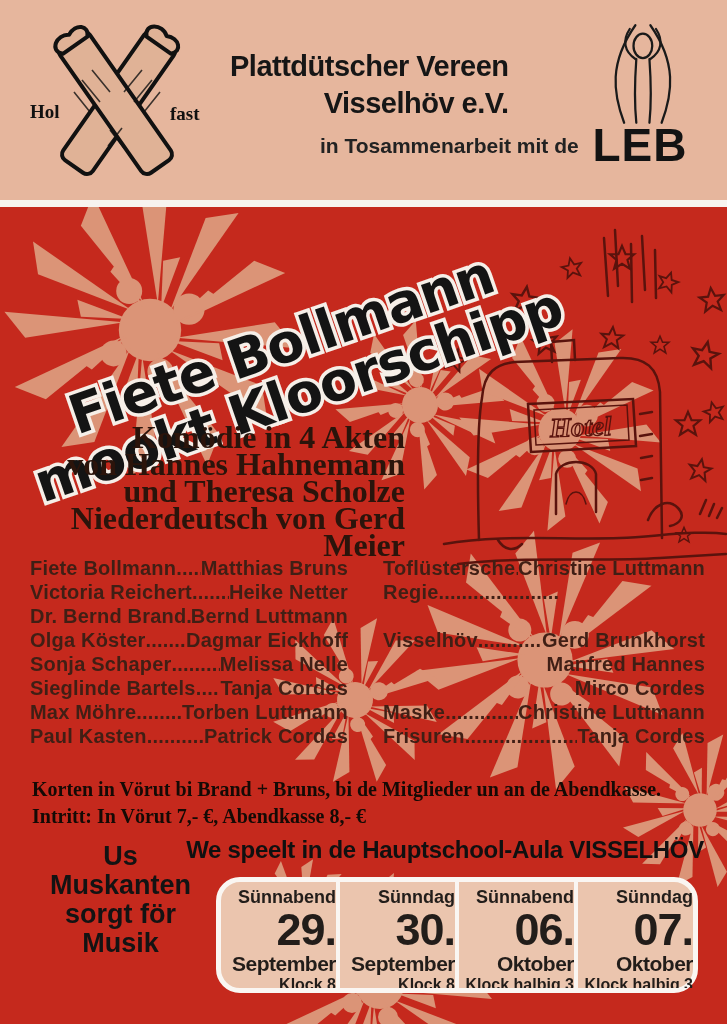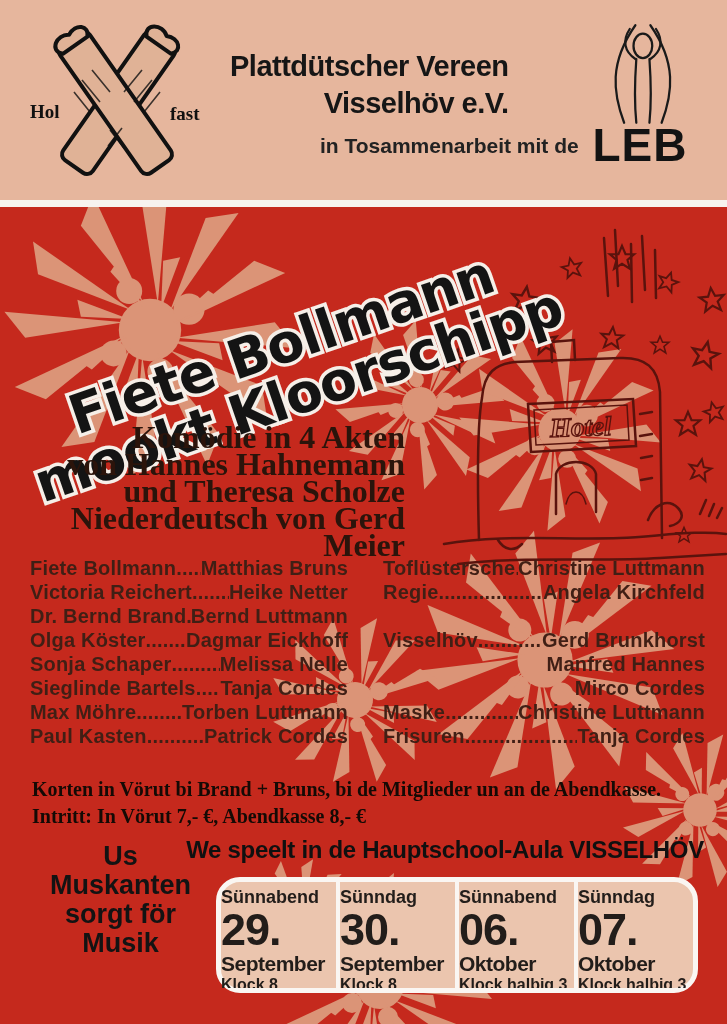--- a/index.html
+++ b/index.html
@@ -46,21 +46,21 @@
   
   #venue{position:absolute;left:185px;top:836px;width:520px;z-index:3;text-align:center;
       font-size:24px;font-weight:bold;color:#101010;letter-spacing:-.3px;}
   
   #music-note{position:absolute;left:28px;top:842px;width:185px;z-index:3;text-align:center;
       font-size:27px;font-weight:bold;line-height:29px;color:#131313;}
   
   #dates-strip{position:absolute;left:216px;top:877px;width:482px;height:116px;z-index:3;
       box-sizing:border-box;display:flex;background:#ebc5ae;
       border:5px solid #faf6f2;border-radius:24px;}
-  .date-cell{flex:1 1 0;text-align:left;padding-top:5px;color:#221d1a;overflow:hidden;}
+  .date-cell{flex:1 1 0;text-align:right;padding-top:5px;color:#221d1a;overflow:hidden;}
   .date-cell + .date-cell{border-left:4px solid #faf6f2;}
   .d-day{font-size:18px;font-weight:bold;line-height:20px;}
   .d-num{font-size:45px;font-weight:bold;line-height:46px;letter-spacing:-1px;}
   .d-month{font-size:21px;font-weight:bold;line-height:22px;letter-spacing:-.5px;}
   .d-time{font-size:16px;font-weight:bold;line-height:20px;}
 </style>
 </head>
 <body>
 
 <div id="poster">
@@ -211,21 +211,20 @@
     </ul>
   <ul id="cast-right" class="cast-col">
       <li class="cast-line">
         <span class="role">Toflüstersche</span>
         <span class="dots">....</span>
         <span class="name">Christine Luttmann</span>
       </li>
       <li class="cast-line">
         <span class="role">Regie</span>
         <span class="dots">.....................</span>
-        <span class="name">Angela Kirchfeld</span>
       </li>
       <li class="cast-line">
         <span class="role">Visselhöv</span>
         <span class="dots">...........</span>
         <span class="name">Gerd Brunkhorst</span>
       </li>
       <li class="cast-line">
         <span class="role"></span>
         <span class="dots"></span>
         <span class="name">Manfred Hannes</span>

